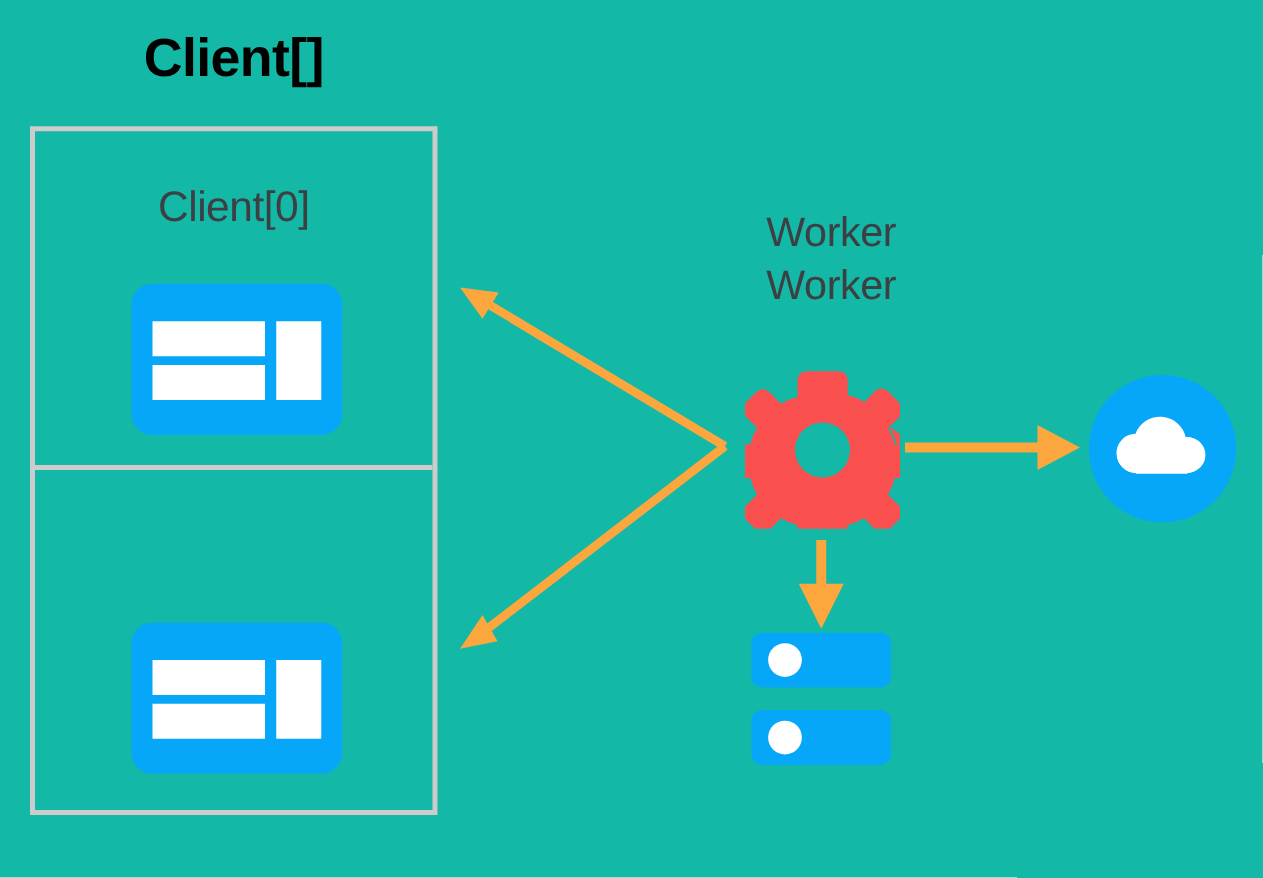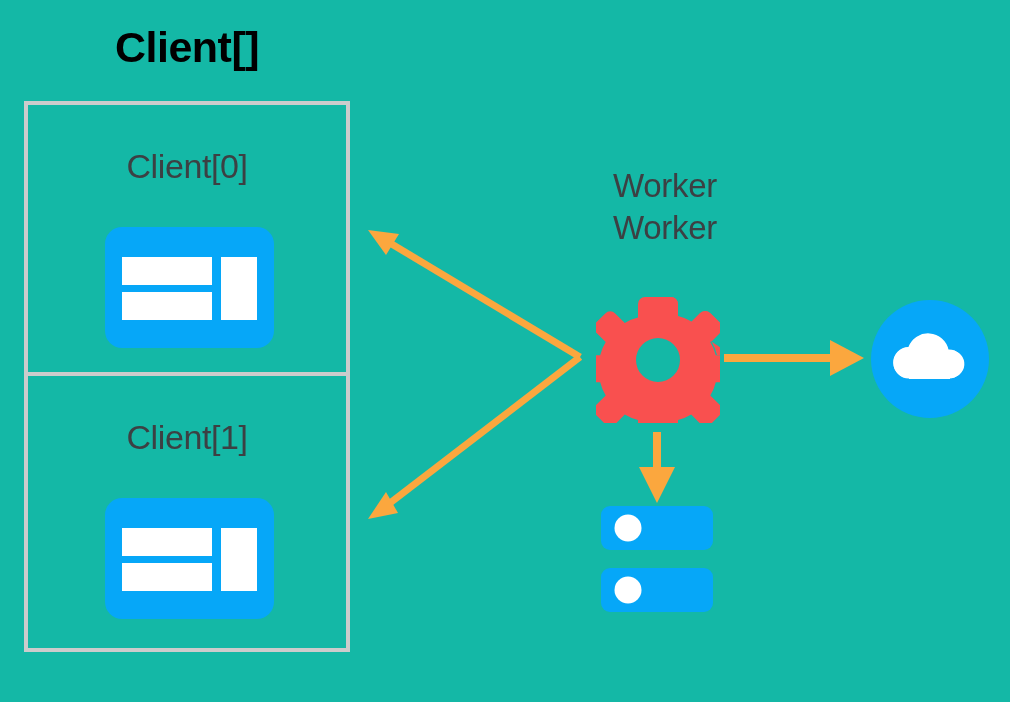--- a/index.html
+++ b/index.html
@@ -149,21 +149,20 @@
         <svg viewBox="0 0 169 121" xmlns="http://www.w3.org/2000/svg" aria-hidden="true">
           <rect x="0" y="0" width="169" height="121" rx="17" ry="17" fill="#06a7f8"></rect>
           <rect x="17" y="30" width="90" height="28" fill="#ffffff"></rect>
           <rect x="17" y="65" width="90" height="28" fill="#ffffff"></rect>
           <rect x="116" y="30" width="36" height="63" fill="#ffffff"></rect>
         </svg>
       </div>
     </div>
 
     <div class="client-cell second">
-      <div class="client-label">Client[1]</div>
       <div class="window-icon">
         <svg viewBox="0 0 169 121" xmlns="http://www.w3.org/2000/svg" aria-hidden="true">
           <rect x="0" y="0" width="169" height="121" rx="17" ry="17" fill="#06a7f8"></rect>
           <rect x="17" y="30" width="90" height="28" fill="#ffffff"></rect>
           <rect x="17" y="65" width="90" height="28" fill="#ffffff"></rect>
           <rect x="116" y="30" width="36" height="63" fill="#ffffff"></rect>
         </svg>
       </div>
     </div>
 

